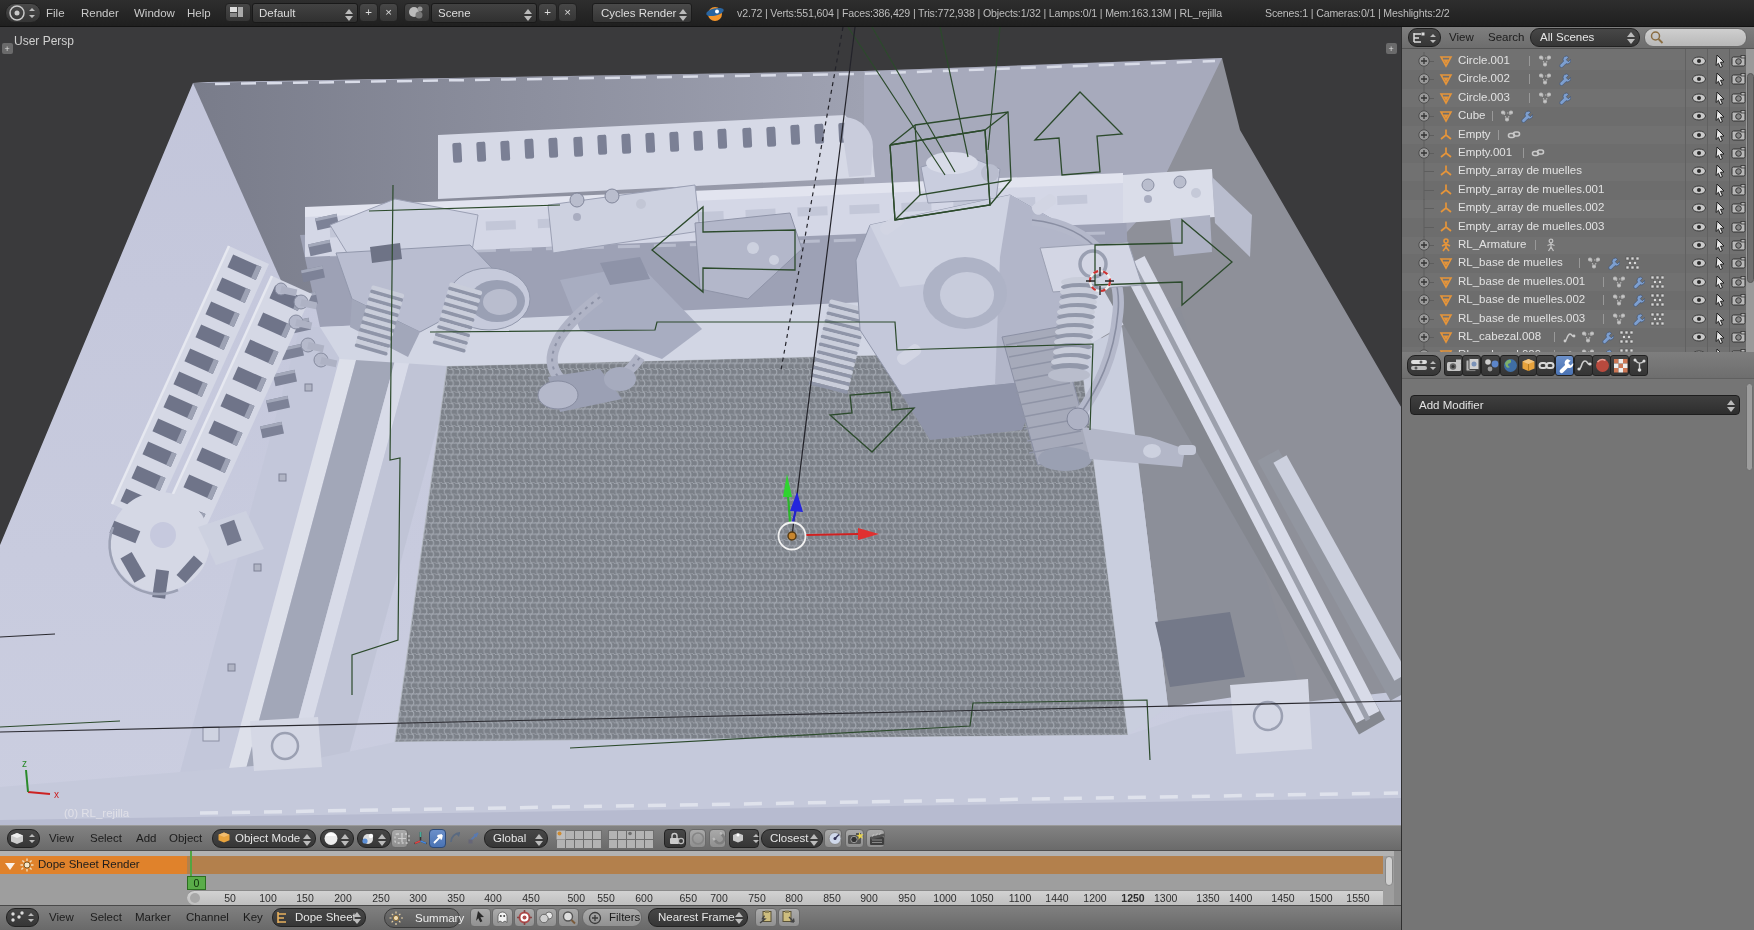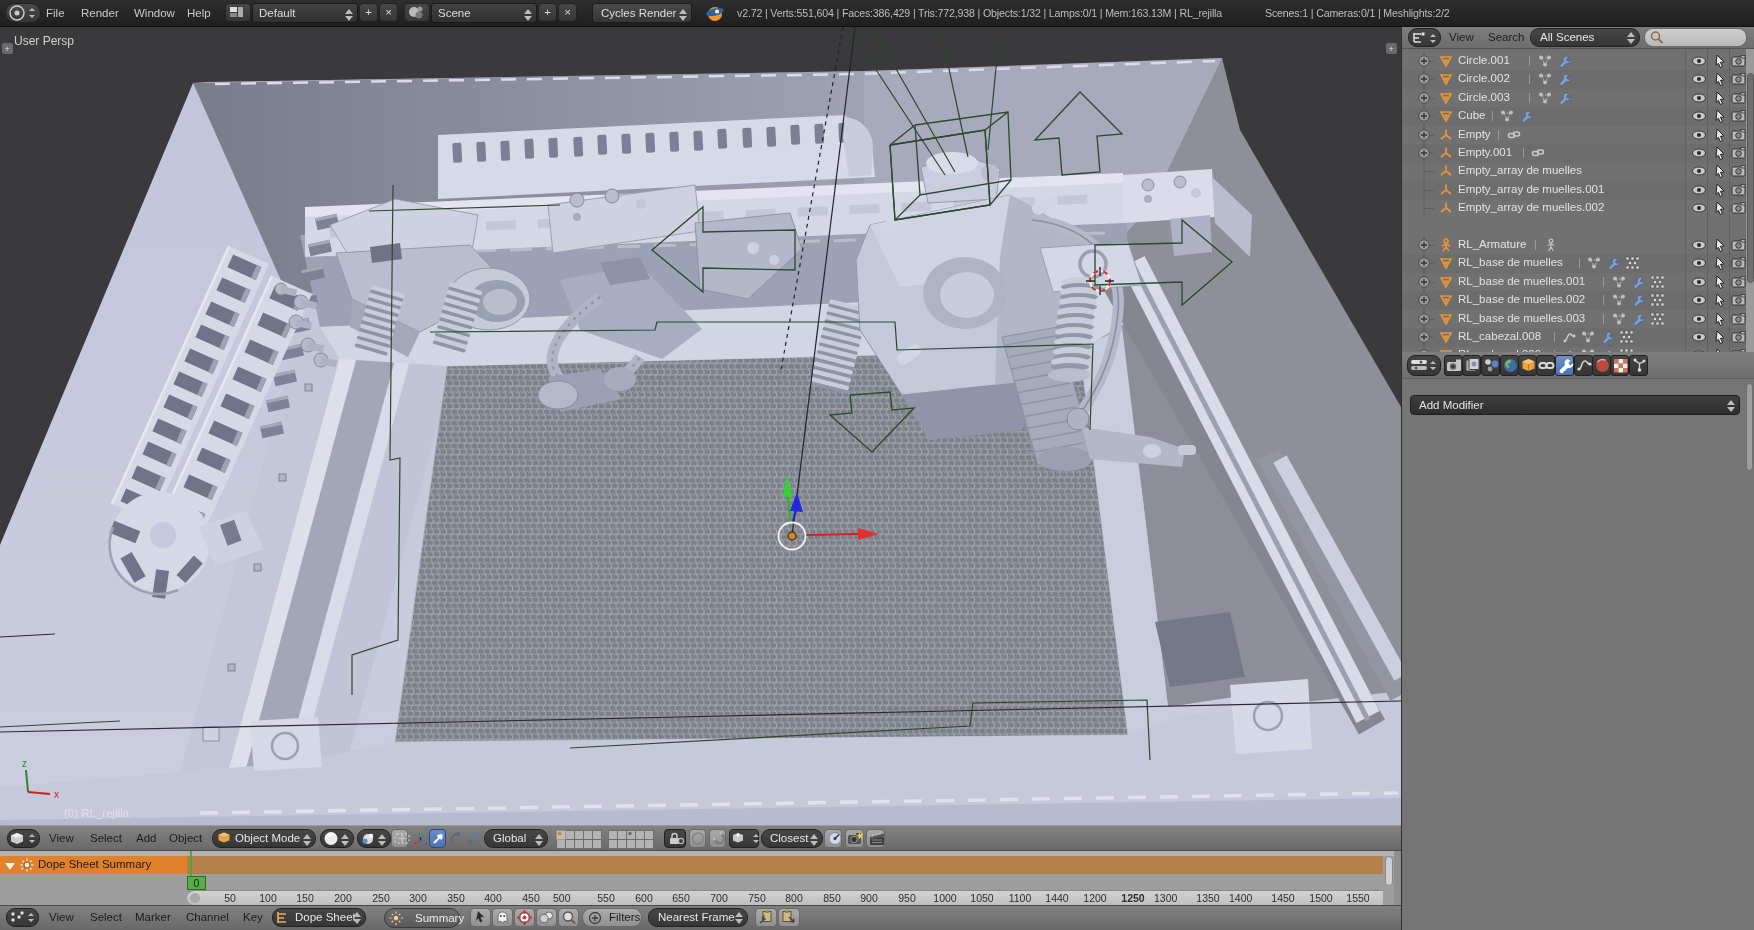--- a/index.html
+++ b/index.html
@@ -645,42 +645,42 @@
     <div class="abs" style="left:0;top:5px;width:187px;height:18px;background:#e0822b;font-size:11.5px;color:#1c1c1c;">
       <svg width="12" height="12" style="position:absolute;left:4px;top:4px;">
           <path d="M1 3 h10 l-5 7 z" fill="#fff" opacity="0.9"></path>
         </svg>
       <svg width="14" height="14" style="position:absolute;left:20px;top:2px;">
           <circle cx="7" cy="7" r="3" fill="#f5e6c9" stroke="#7a5b28" stroke-width="1"></circle>
           <g stroke="#f0ddba" stroke-width="1.4">
             <path d="M7 0.5 v2.5 M7 11 v2.5 M0.5 7 h2.5 M11 7 h2.5 M2.4 2.4 l1.8 1.8 M9.8 9.8 l1.8 1.8 M11.6 2.4 l-1.8 1.8 M3.2 9.8 l-1.8 1.8"></path>
           </g>
         </svg>
-      <span style="position:absolute;left:38px;top:2px;">Dope Sheet Summary</span>
+      <span style="position:absolute;left:38px;top:2px;">Dope Sheet Render</span>
     </div>
     <div class="abs" style="left:187px;top:5px;width:1196px;height:18px;background:#b3804c;"></div>
     <div class="abs" style="left:0;top:23px;width:1401px;height:16px;background:#9e9e9e;"></div>
     <div class="abs" style="left:190px;top:0;width:2px;height:39px;background:#53a542;"></div>
     <div class="abs" style="left:187px;top:25px;width:19px;height:14px;background:#5aad49;border:1px solid #2c6e20;font-size:10.5px;color:#0d2d08;text-align:center;line-height:12px;">0</div>
 
     <div class="abs" style="left:187px;top:39px;width:1196px;height:15px;background:linear-gradient(#d2d2d2,#bfbfbf);border-radius:8px 0 0 8px;border-top:1px solid #8a8a8a;">
       <div style="position:absolute;left:3px;top:2px;width:10px;height:10px;border-radius:50%;background:#a8a8a8;"></div>
       <span style="position:absolute;left:27px;top:1px;width:32px;text-align:center;font-size:10.5px;color:#2e2e2e;">50</span>
         <span style="position:absolute;left:65px;top:1px;width:32px;text-align:center;font-size:10.5px;color:#2e2e2e;">100</span>
         <span style="position:absolute;left:102px;top:1px;width:32px;text-align:center;font-size:10.5px;color:#2e2e2e;">150</span>
         <span style="position:absolute;left:140px;top:1px;width:32px;text-align:center;font-size:10.5px;color:#2e2e2e;">200</span>
         <span style="position:absolute;left:178px;top:1px;width:32px;text-align:center;font-size:10.5px;color:#2e2e2e;">250</span>
         <span style="position:absolute;left:215px;top:1px;width:32px;text-align:center;font-size:10.5px;color:#2e2e2e;">300</span>
         <span style="position:absolute;left:253px;top:1px;width:32px;text-align:center;font-size:10.5px;color:#2e2e2e;">350</span>
         <span style="position:absolute;left:290px;top:1px;width:32px;text-align:center;font-size:10.5px;color:#2e2e2e;">400</span>
         <span style="position:absolute;left:328px;top:1px;width:32px;text-align:center;font-size:10.5px;color:#2e2e2e;">450</span>
-        <span style="position:absolute;left:366px;top:1px;width:32px;text-align:left;font-size:10.5px;color:#2e2e2e;">500</span>
+        <span style="position:absolute;left:366px;top:1px;width:32px;text-align:right;font-size:10.5px;color:#2e2e2e;">500</span>
         <span style="position:absolute;left:403px;top:1px;width:32px;text-align:center;font-size:10.5px;color:#2e2e2e;">550</span>
         <span style="position:absolute;left:441px;top:1px;width:32px;text-align:center;font-size:10.5px;color:#2e2e2e;">600</span>
-        <span style="position:absolute;left:478px;top:1px;width:32px;text-align:center;font-size:10.5px;color:#2e2e2e;">650</span>
+        <span style="position:absolute;left:478px;top:1px;width:32px;text-align:right;font-size:10.5px;color:#2e2e2e;">650</span>
         <span style="position:absolute;left:516px;top:1px;width:32px;text-align:center;font-size:10.5px;color:#2e2e2e;">700</span>
         <span style="position:absolute;left:554px;top:1px;width:32px;text-align:center;font-size:10.5px;color:#2e2e2e;">750</span>
         <span style="position:absolute;left:591px;top:1px;width:32px;text-align:center;font-size:10.5px;color:#2e2e2e;">800</span>
         <span style="position:absolute;left:629px;top:1px;width:32px;text-align:center;font-size:10.5px;color:#2e2e2e;">850</span>
         <span style="position:absolute;left:666px;top:1px;width:32px;text-align:center;font-size:10.5px;color:#2e2e2e;">900</span>
         <span style="position:absolute;left:704px;top:1px;width:32px;text-align:center;font-size:10.5px;color:#2e2e2e;">950</span>
         <span style="position:absolute;left:742px;top:1px;width:32px;text-align:center;font-size:10.5px;color:#2e2e2e;">1000</span>
         <span style="position:absolute;left:779px;top:1px;width:32px;text-align:center;font-size:10.5px;color:#2e2e2e;">1050</span>
         <span style="position:absolute;left:817px;top:1px;width:32px;text-align:center;font-size:10.5px;color:#2e2e2e;">1100</span>
         <span style="position:absolute;left:854px;top:1px;width:32px;text-align:center;font-size:10.5px;color:#2e2e2e;">1440</span>
@@ -1062,20 +1062,43 @@
       <div class="orow" style="top:150px;">
           <svg width="40" height="19" style="position:absolute;left:0;top:0;">
             <path d="M22 0 v19 M22 9.5 h10" stroke="#5e5e5e" stroke-width="1"></path>
           </svg>
           <svg width="14" height="14" style="position:absolute;left:37px;top:2px;">
             <g stroke="#e6953a" stroke-width="1.7" fill="none">
               <path d="M7 7 L7 1.5 M7 7 L2 11 M7 7 L12 11"></path>
             </g>
           </svg>
           <span style="position:absolute;left:56px;top:2px;">Empty_array de muelles.002</span>
+          <svg width="16" height="14" style="position:absolute;left:289px;top:2px;">
+            <ellipse cx="8" cy="7" rx="6.5" ry="4" fill="#c9c9c9" stroke="#3a3a3a" stroke-width="1"></ellipse>
+            <circle cx="8" cy="7" r="2" fill="#2a2a2a"></circle>
+          </svg>
+          <svg width="14" height="15" style="position:absolute;left:311px;top:2px;">
+            <path d="M4 1 L11 8 L7.5 8.3 L9.5 12.5 L7.3 13.5 L5.4 9.3 L3 11.5 z" fill="#e8e8e8" stroke="#222" stroke-width="1"></path>
+          </svg>
+          <svg width="16" height="14" style="position:absolute;left:329px;top:2px;">
+            <rect x="1" y="3" width="13" height="9" rx="1.5" fill="#b9b9b9" stroke="#333"></rect>
+            <circle cx="7.5" cy="7.5" r="2.8" fill="#888" stroke="#333"></circle>
+            <rect x="10" y="1.5" width="4" height="2.5" fill="#b9b9b9" stroke="#333" stroke-width="0.8"></rect>
+          </svg>
+        </div>
+      <div class="orow alt" style="top:169px;">
+          <svg width="40" height="19" style="position:absolute;left:0;top:0;">
+            <path d="M22 0 v19 M22 9.5 h10" stroke="#5e5e5e" stroke-width="1"></path>
+          </svg>
+          <svg width="14" height="14" style="position:absolute;left:37px;top:2px;">
+            <g stroke="#e6953a" stroke-width="1.7" fill="none">
+              <path d="M7 7 L7 1.5 M7 7 L2 11 M7 7 L12 11"></path>
+            </g>
+          </svg>
+          <span style="position:absolute;left:56px;top:2px;">Empty_array de muelles.003</span>
           <svg width="16" height="14" style="position:absolute;left:289px;top:2px;">
             <ellipse cx="8" cy="7" rx="6.5" ry="4" fill="#c9c9c9" stroke="#3a3a3a" stroke-width="1"></ellipse>
             <circle cx="8" cy="7" r="2" fill="#2a2a2a"></circle>
           </svg>
           <svg width="14" height="15" style="position:absolute;left:311px;top:2px;">
             <path d="M4 1 L11 8 L7.5 8.3 L9.5 12.5 L7.3 13.5 L5.4 9.3 L3 11.5 z" fill="#e8e8e8" stroke="#222" stroke-width="1"></path>
           </svg>
           <svg width="16" height="14" style="position:absolute;left:329px;top:2px;">
             <rect x="1" y="3" width="13" height="9" rx="1.5" fill="#b9b9b9" stroke="#333"></rect>
             <circle cx="7.5" cy="7.5" r="2.8" fill="#888" stroke="#333"></circle>

